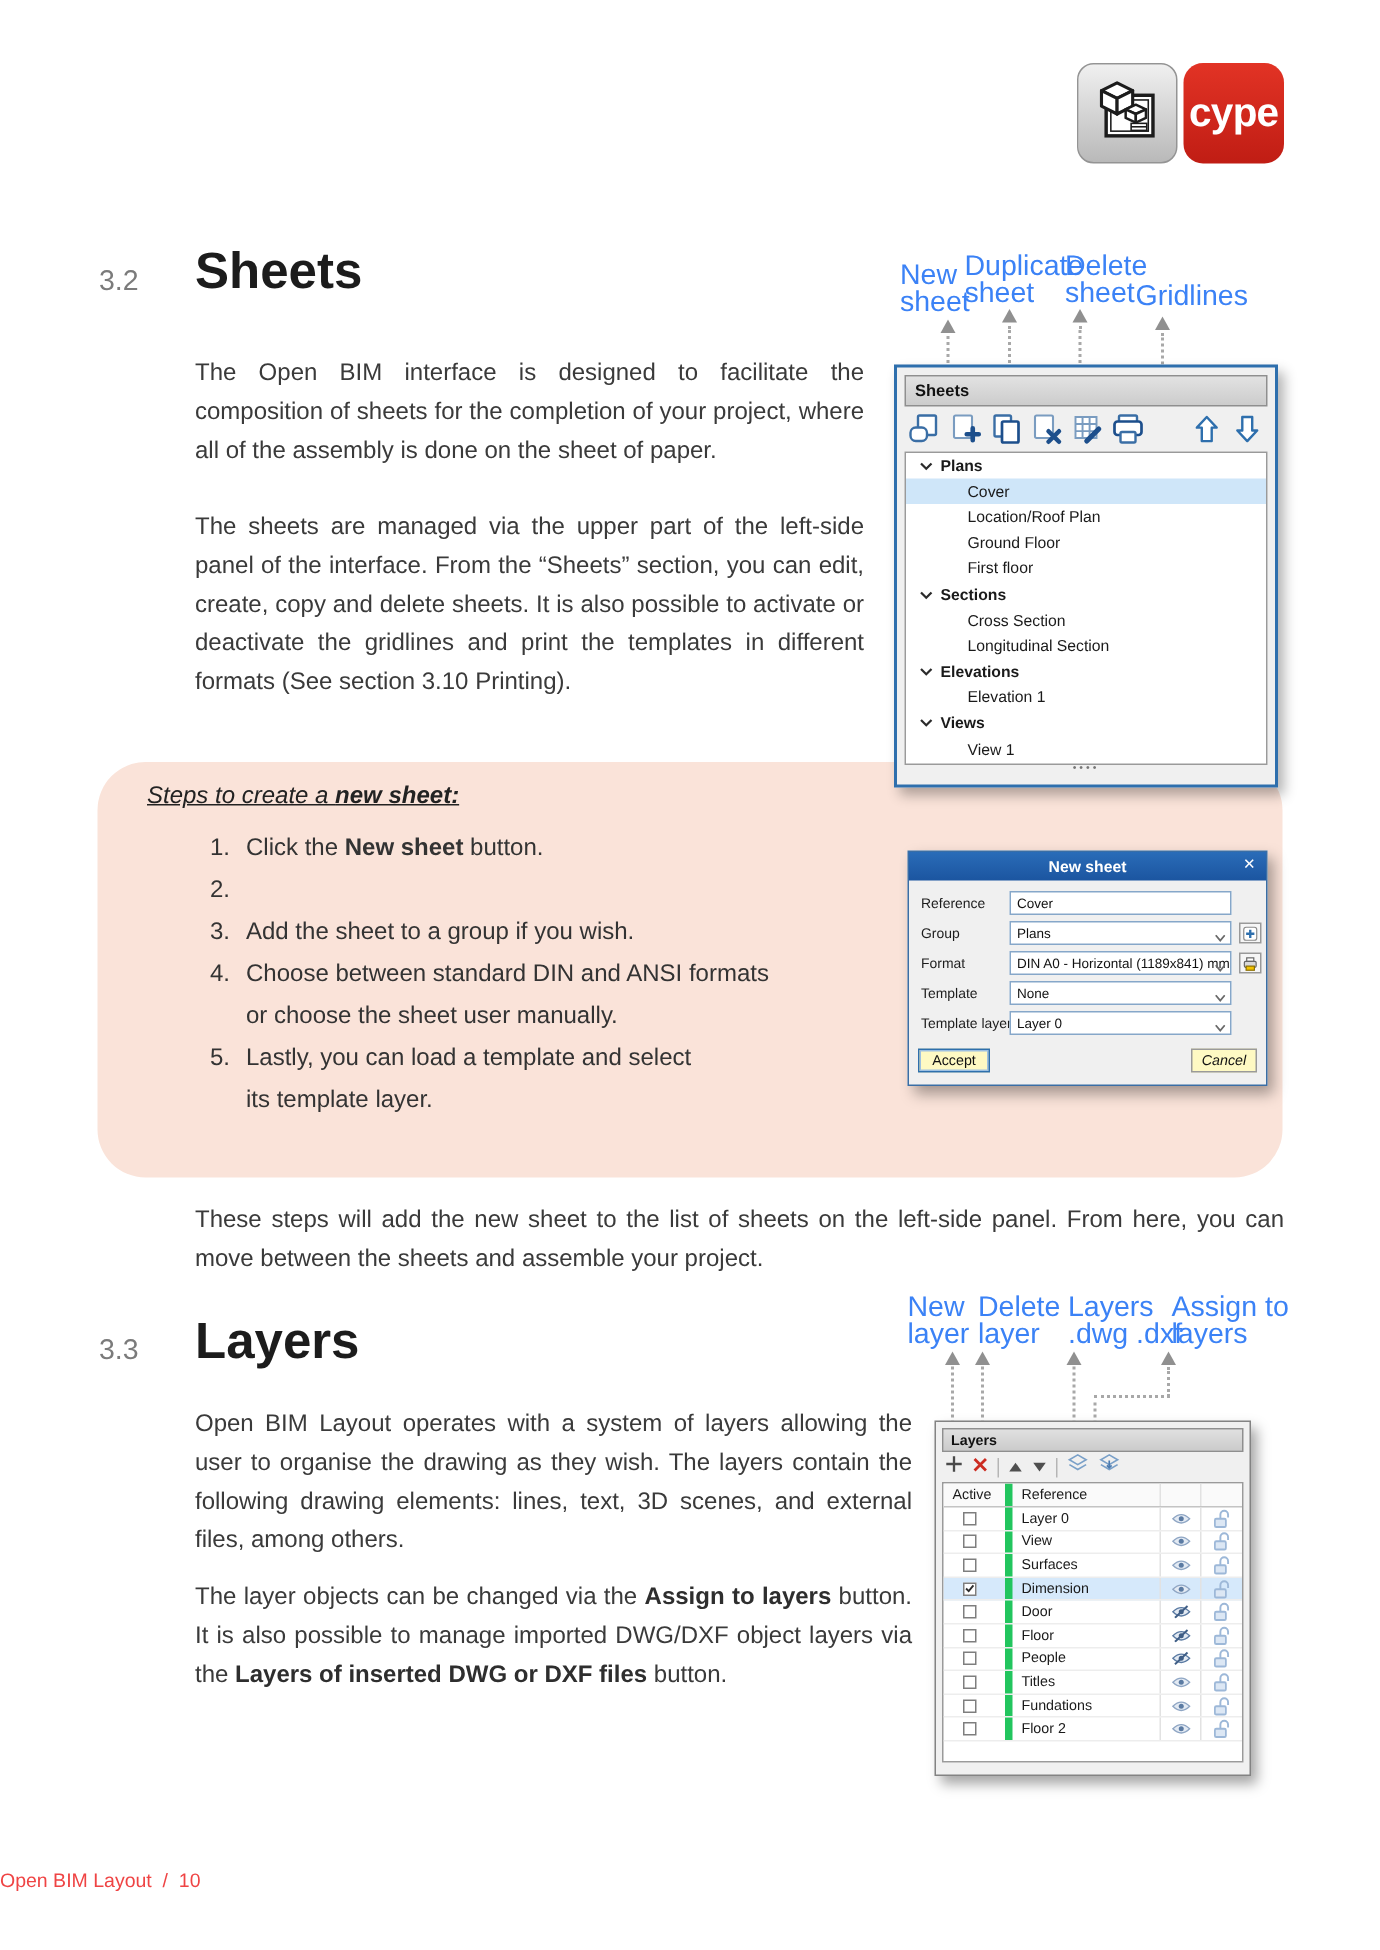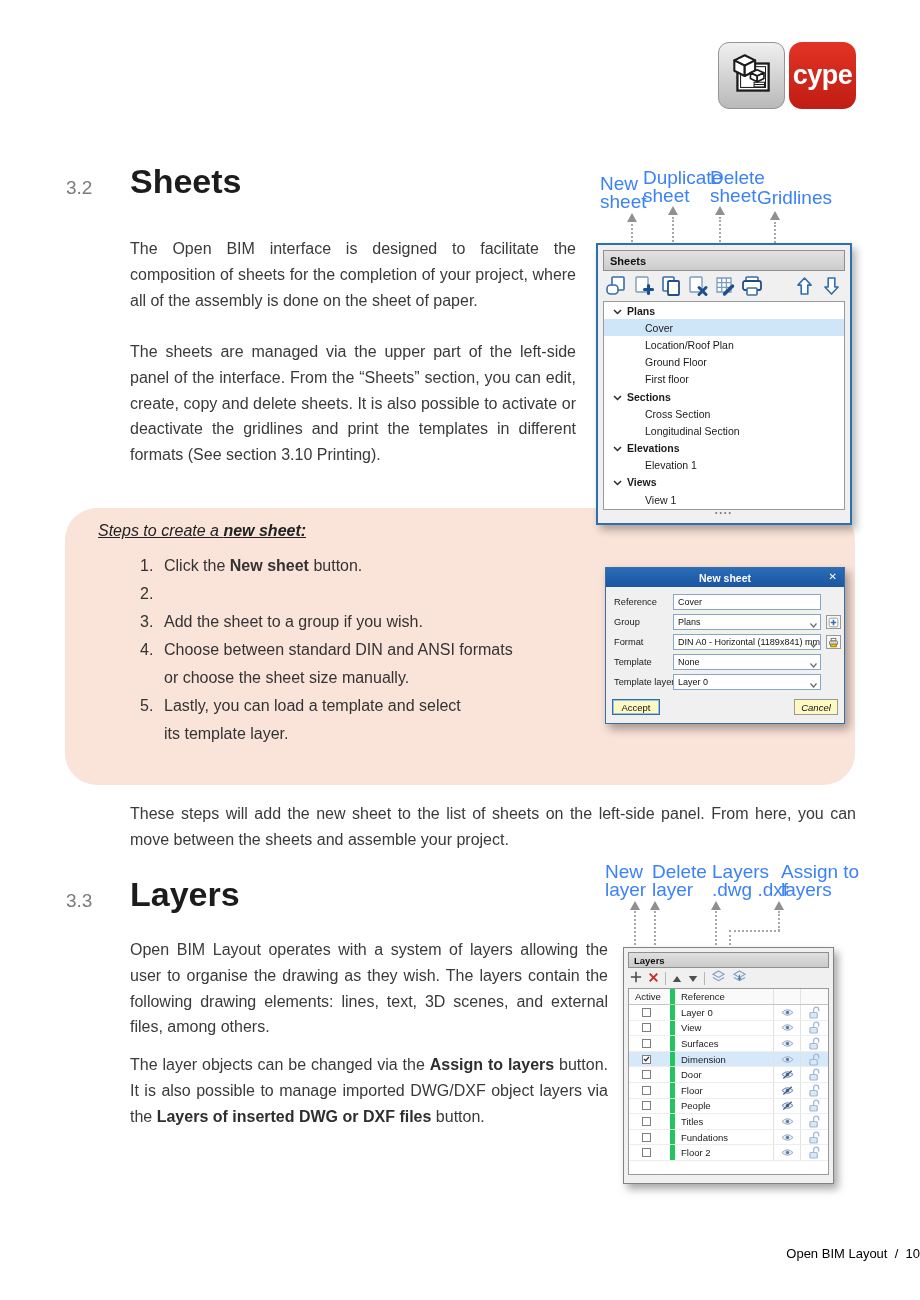--- a/index.html
+++ b/index.html
@@ -90,22 +90,22 @@
   .c-act{width:46px;flex:none;padding-left:6px;box-sizing:border-box;border-right:5px solid #22c55e;
          height:100%;display:flex;align-items:center;}
   .c-ref{flex:1;padding-left:6px;box-sizing:border-box;border-right:1px solid #e2e2e2;height:100%;
          display:flex;align-items:center;}
   .c-eye{width:26px;flex:none;border-right:1px solid #e2e2e2;height:100%;display:flex;
          align-items:center;justify-content:center;}
   .c-lock{width:27px;flex:none;height:100%;display:flex;align-items:center;justify-content:center;}
   .cbx{width:9px;height:9px;background:#fff;border:1px solid #7e7e7e;box-sizing:border-box;
        margin-left:7px;display:flex;align-items:center;justify-content:center;}
 
-  .footer{position:absolute;left:0;right:0;top:1246px;text-align:right;font-size:13px;
-          color:#000000;white-space:pre;}
+  .footer{position:absolute;left:0;right:0;top:1246px;text-align:left;font-size:13px;
+          color:#ef4444;white-space:pre;}
 </style>
 </head>
 <body>
 
 <div class="page">
 
   <div class="logo-bim">
     <svg viewBox="0 0 50 50" width="52" height="52">
       <rect x="11" y="13" width="30" height="26" fill="#fff" stroke="#1c1c1c" stroke-width="2.2"></rect>
       <rect x="14" y="16" width="24" height="20" fill="none" stroke="#1c1c1c" stroke-width="1"></rect>
@@ -143,21 +143,21 @@
           <span class="step-num">2.</span>
         </div>
       <div class="step">
           <span class="step-num">3.</span>
           <span>Add the sheet to a group if you wish.</span>
         </div>
       <div class="step">
           <span class="step-num">4.</span>
           <span>Choose between standard DIN and ANSI formats</span>
         </div>
-      <div class="step-cont">or choose the sheet size manually.</div>
+      <div class="step-cont">or choose the sheet user manually.</div>
       <div class="step">
           <span class="step-num">5.</span>
           <span>Lastly, you can load a template and select</span>
         </div>
       <div class="step-cont">its template layer.</div>
     </div>
   </div>
 
   <div class="ann" style="left:600px;top:175px;"><span>New</span><br><span>sheet</span></div>
   <div class="ann" style="left:643px;top:169px;"><span>Duplicate</span><br><span>sheet</span></div>

